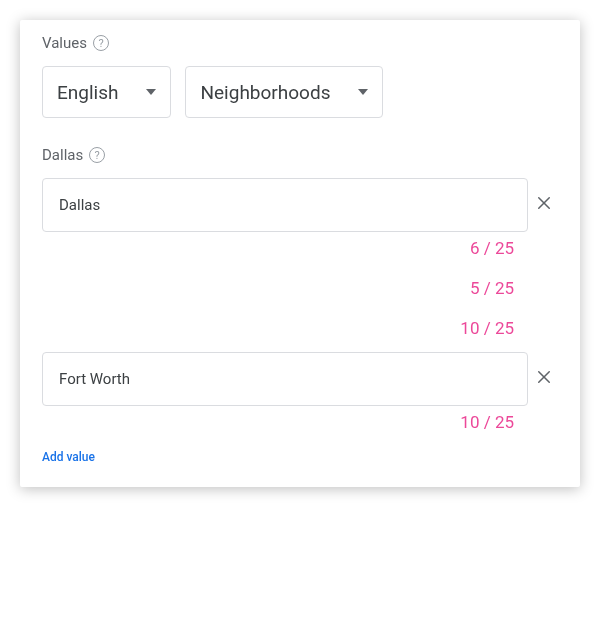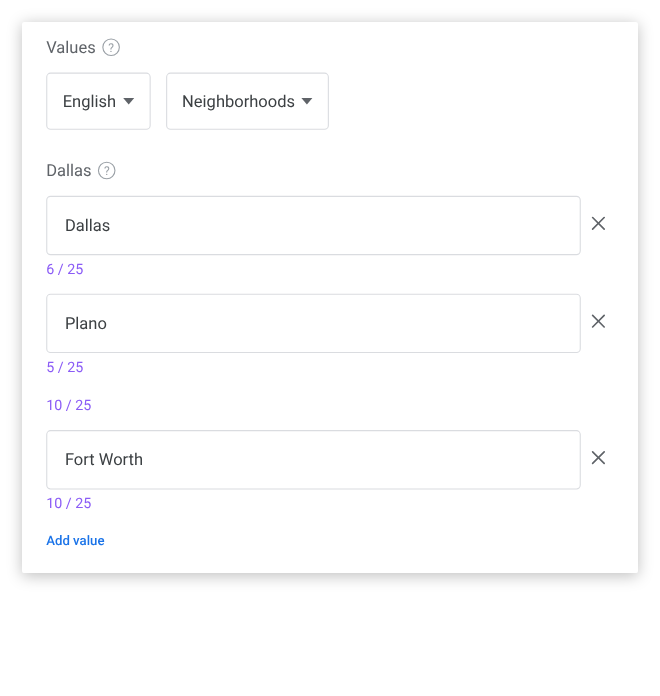--- a/index.html
+++ b/index.html
@@ -42,23 +42,23 @@
       gap: 14px;
       margin-bottom: 28px;
     }
     .dropdown {
       border: 1px solid #dadce0;
       border-radius: 4px;
       height: 52px;
       padding: 0 14px;
       display: flex;
       align-items: center;
-      gap: 6px;
+      gap: 28px;
       color: #3c4043;
-      font-size: 15px;
+      font-size: 19px;
       cursor: pointer;
       background: #fff;
     }
     .dropdown .caret {
       width: 0; height: 0;
       border-left: 5px solid transparent;
       border-right: 5px solid transparent;
       border-top: 6px solid #5f6368;
     }
     .value-block {
@@ -89,23 +89,23 @@
       justify-content: center;
       color: #5f6368;
       cursor: pointer;
       flex-shrink: 0;
     }
     .remove-btn svg {
       width: 18px;
       height: 18px;
     }
     .counter {
-      text-align: left;
-      color: #8b5cf6;
-      font-size: 13px;
+      text-align: right;
+      color: #ec4899;
+      font-size: 17px;
       padding: 6px 44px 8px 0;
     }
     .add-value {
       color: #1a73e8;
       font-size: 12px;
       font-weight: 500;
       cursor: pointer;
       display: inline-block;
     }
     #values-container { }
@@ -143,29 +143,20 @@
           <div class="remove-btn">
             <span><svg viewBox="0 0 24 24" fill="none" stroke="currentColor" stroke-width="2" stroke-linecap="round">
                 <line x1="5" y1="5" x2="19" y2="19"></line>
                 <line x1="19" y1="5" x2="5" y2="19"></line>
               </svg></span>
           </div>
         </div>
         <div class="counter">6 / 25</div>
       </div>
       <div class="value-block">
-        <div class="value-row">
-          <input class="value-input" type="text" value="Plano" style="">
-          <div class="remove-btn">
-            <span><svg viewBox="0 0 24 24" fill="none" stroke="currentColor" stroke-width="2" stroke-linecap="round">
-                <line x1="5" y1="5" x2="19" y2="19"></line>
-                <line x1="19" y1="5" x2="5" y2="19"></line>
-              </svg></span>
-          </div>
-        </div>
         <div class="counter">5 / 25</div>
       </div>
       <div class="value-block">
         <div class="counter">10 / 25</div>
       </div>
       <div class="value-block">
         <div class="value-row">
           <input class="value-input" type="text" value="Fort Worth" style="">
           <div class="remove-btn">
             <span><svg viewBox="0 0 24 24" fill="none" stroke="currentColor" stroke-width="2" stroke-linecap="round">

